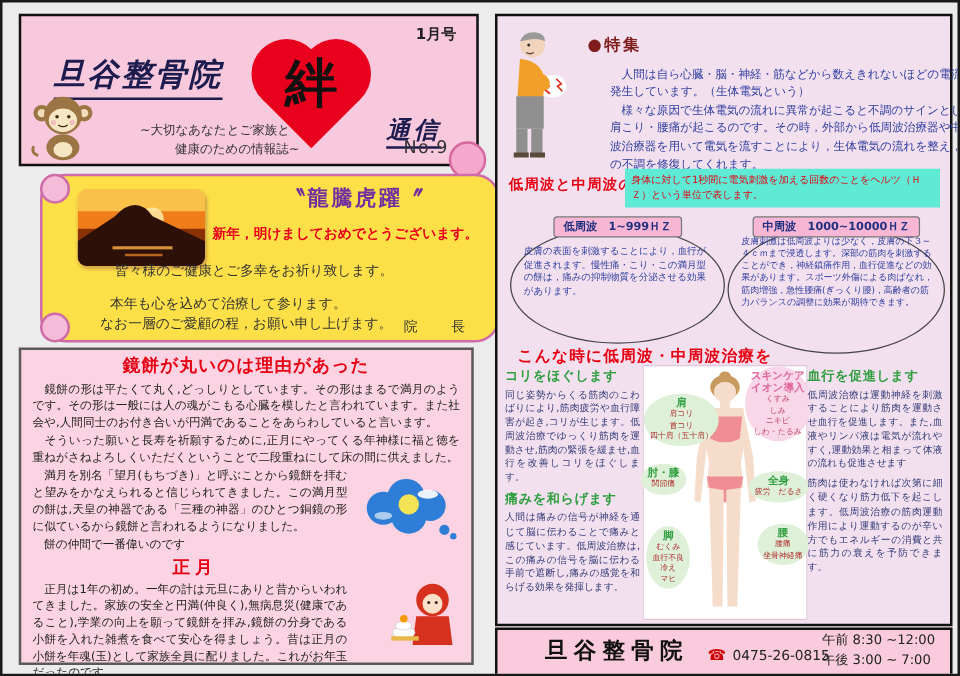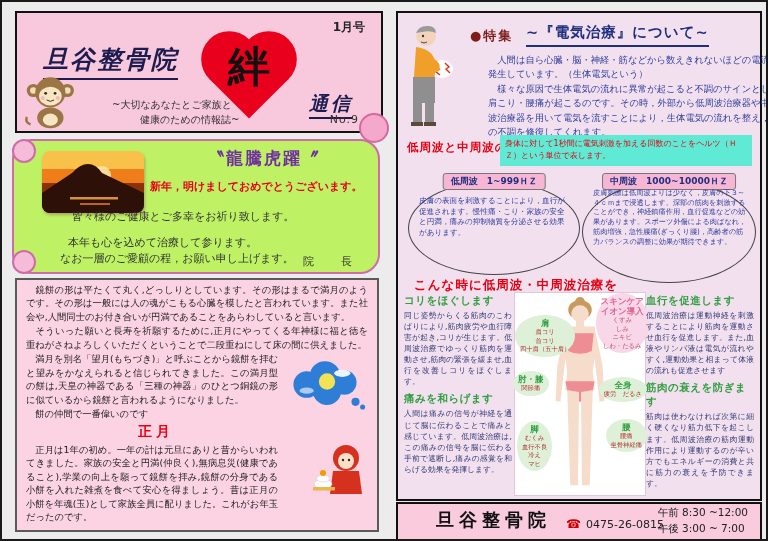--- a/index.html
+++ b/index.html
@@ -14,24 +14,24 @@
   .lp-clinic{left:26px;top:30px;font-size:25px;font-weight:bold;font-style:italic;color:#1c1c4e;border-bottom:2px solid #1c1c4e;letter-spacing:2px;padding-bottom:2px;}
   .heart-wrap{left:182px;top:8px;width:100px;height:96px;}
   .heart-core{position:absolute;left:22px;top:30px;width:56px;height:56px;background:#e8001d;transform:rotate(-45deg);}
   .heart-core::before,.heart-core::after{content:"";position:absolute;width:56px;height:56px;border-radius:50%;background:#e8001d;}
   .heart-core::before{top:-28px;left:0;}
   .heart-core::after{top:0;left:28px;}
   .heart-kanji{position:absolute;left:0;top:18px;width:100px;text-align:center;font-size:42px;font-weight:bold;color:#111;z-index:2;}
   .lp-tsushin{left:292px;top:78px;font-size:19px;font-weight:bold;font-style:italic;color:#1c1c4e;border-bottom:2px solid #1c1c4e;letter-spacing:3px;}
   .lp-tagline{left:95px;top:84px;font-size:10px;color:#333;line-height:1.5;}
   .lp-tagline .t2{margin-left:28px;}
-  .lp-no{right:22px;bottom:5px;font-size:11px;color:#333;letter-spacing:1px;}
+  .lp-no{right:22px;bottom:5px;font-size:14px;color:#333;letter-spacing:1px;}
   .peach{right:-8px;bottom:-12px;width:26px;height:26px;border-radius:50%;background:#f3a8cc;border:2px solid #d5699f;}
 
-  .lp-greet{left:10px;top:137px;width:364px;height:131px;background:#bef264;border:2px solid #cf6ba8;border-radius:20px;}
+  .lp-greet{left:30px;top:137px;width:364px;height:131px;background:#fde047;border:2px solid #cf6ba8;border-radius:20px;}
   .curl{width:20px;height:20px;border-radius:50%;background:#f4bcd9;border:2px solid #cf6ba8;}
   .curl.top{left:-2px;top:-2px;}
   .curl.bot{left:-2px;bottom:-2px;}
   .fuji{left:28px;top:10px;width:102px;height:62px;border-radius:8px;overflow:hidden;box-shadow:1px 2px 3px rgba(120,40,70,.35);}
   .greet-title{left:142px;top:6px;width:216px;text-align:center;font-size:17px;font-weight:bold;color:#7030a0;letter-spacing:2px;}
   .greet-l1{left:136px;top:38px;font-size:11px;font-weight:bold;color:#e8001d;}
   .greet-l2{left:58px;top:68px;font-size:11px;color:#333;}
   .greet-l3{left:54px;top:94px;font-size:11px;color:#333;}
   .greet-l4{left:46px;top:110px;font-size:11px;color:#333;}
   .greet-sign{right:18px;bottom:3px;font-size:11px;color:#333;letter-spacing:8px;}
@@ -135,20 +135,21 @@
     </div>
     <div class="abs greet-title">〝龍騰虎躍〞</div>
     <div class="abs greet-l1">新年，明けましておめでとうございます。</div>
     <div class="abs greet-l2">皆々様のご健康とご多幸をお祈り致します。</div>
     <div class="abs greet-l3">本年も心を込めて治療して参ります。</div>
     <div class="abs greet-l4">なお一層のご愛顧の程，お願い申し上げます。</div>
     <div class="abs greet-sign">院　長</div>
   </div>
 
   <div class="abs lp-article">
+    <div class="art-title">鏡餅が丸いのは理由があった</div>
     <p class="art-p">　鏡餅の形は平たくて丸く,どっしりとしています。その形はまるで満月のようです。その形は一般には人の魂がこもる心臓を模したと言われています。また社会や,人間同士のお付き合いが円満であることをあらわしていると言います。</p>
     <p class="art-p">　そういった願いと長寿を祈願するために,正月にやってくる年神様に福と徳を重ねがさねよろしくいただくということで二段重ねにして床の間に供えました。</p>
     <div class="art-float">
       <svg width="82" height="56" viewBox="0 0 80 55">
         <circle cx="20" cy="30" r="13" fill="#2e7ed8"></circle>
           <circle cx="38" cy="22" r="15" fill="#2e7ed8"></circle>
         <circle cx="57" cy="28" r="12" fill="#2e7ed8"></circle>
           <circle cx="40" cy="36" r="14" fill="#2e7ed8"></circle>
         <circle cx="40" cy="27" r="8" fill="#f2e355"></circle>
         <ellipse cx="55" cy="19" rx="8" ry="3.5" fill="#ffffff" opacity=".9"></ellipse>
@@ -185,32 +186,31 @@
       <path d="M17,19 Q20,21 23,19" stroke="#644" stroke-width="1" fill="none"></path>
       <path d="M12,24 Q30,26 32,42 L30,58 L10,54 Z" fill="#f0a028"></path>
       <path d="M30,36 Q38,40 35,48 L30,50" fill="#f0a028"></path>
       <rect x="9" y="54" width="22" height="26" fill="#8f8f8f"></rect>
       <rect x="9" y="80" width="9" height="20" fill="#8f8f8f"></rect>
       <rect x="21" y="80" width="9" height="20" fill="#8f8f8f"></rect>
       <rect x="7" y="99" width="12" height="4" fill="#5a4a3a"></rect>
       <rect x="20" y="99" width="12" height="4" fill="#5a4a3a"></rect>
     </svg>
     <div class="abs rp-feature">●特集</div>
-    <div class="abs rp-title">~『電気治療』について~</div>
     <div class="abs rp-intro">
       <p>　人間は自ら心臓・脳・神経・筋などから数えきれないほどの電流を発生しています。（生体電気という）</p>
       <p>　様々な原因で生体電気の流れに異常が起こると不調のサインとして肩こり・腰痛が起こるのです。その時，外部から低周波治療器や中周波治療器を用いて電気を流すことにより，生体電気の流れを整え，体の不調を修復してくれます。</p>
     </div>
 
     <div class="abs cmp-head">低周波と中周波の比較</div>
     <div class="abs note">身体に対して1秒間に電気刺激を加える回数のことをヘルツ（ＨＺ）という単位で表します。</div>
 
     <div class="abs oval oval-low">
       <div class="oval-label">低周波　1~999ＨＺ</div>
-      <div class="oval-text">皮膚の表面を刺激することにより，血行が促進されます。慢性痛・こり・家族の安全と円満，痛みの抑制物質を分泌させる効果があります。</div>
+      <div class="oval-text">皮膚の表面を刺激することにより，血行が促進されます。慢性痛・こり・この満月型の餅は，痛みの抑制物質を分泌させる効果があります。</div>
     </div>
     <div class="abs oval oval-mid">
       <div class="oval-label">中周波　1000~10000ＨＺ</div>
       <div class="oval-text">皮膚刺激は低周波よりは少なく，皮膚の下３~４ｃｍまで浸透します。深部の筋肉を刺激することができ，神経鎮痛作用，血行促進などの効果があります。スポーツ外傷による肉ばなれ，筋肉増強，急性腰痛(ぎっくり腰)，高齢者の筋力バランスの調整に効果が期待できます。</div>
     </div>
 
     <div class="abs when-head">こんな時に低周波・中周波治療を</div>
 
     <div class="col col-left">
       <h4>コリをほぐします</h4>
@@ -265,21 +265,20 @@
       <div class="body-label lbl-waist">
         <div class="bl-name pre">腰</div>
         <div class="bl-items pre">腰痛
 坐骨神経痛</div>
       </div>
     </div>
 
     <div class="col col-right">
       <h4>血行を促進します</h4>
       <p>低周波治療は運動神経を刺激することにより筋肉を運動させ血行を促進します。また,血液やリンパ液は電気が流れやすく,運動効果と相まって体液の流れも促進させます</p>
-      <h4>筋肉の衰えを防ぎます</h4>
       <p>筋肉は使わなければ次第に細く硬くなり筋力低下を起こします。低周波治療の筋肉運動作用により運動するのが辛い方でもエネルギーの消費と共に筋力の衰えを予防できます。</p>
     </div>
   </div>
 
   <div class="abs rp-footer">
     <div class="abs ft-clinic">旦谷整骨院</div>
     <div class="abs ft-phone">
       <span class="ph-ic">☎</span><span>0475-26-0815</span>
     </div>
     <div class="abs ft-hours">

